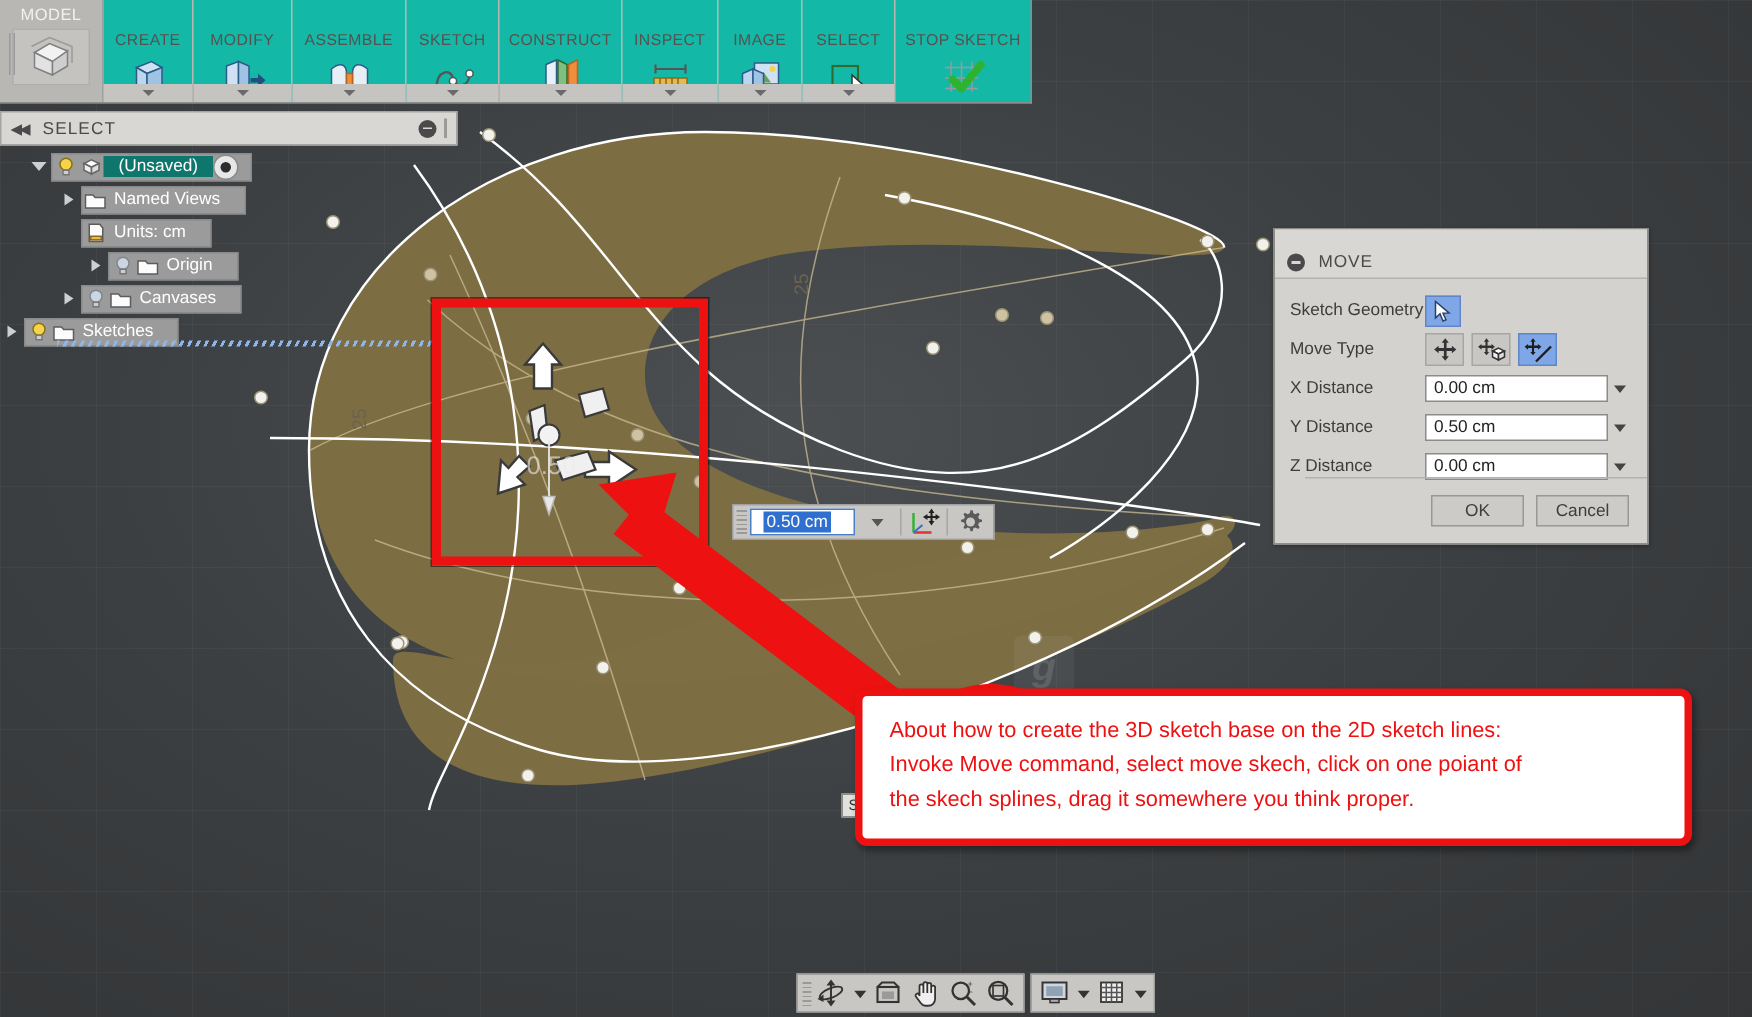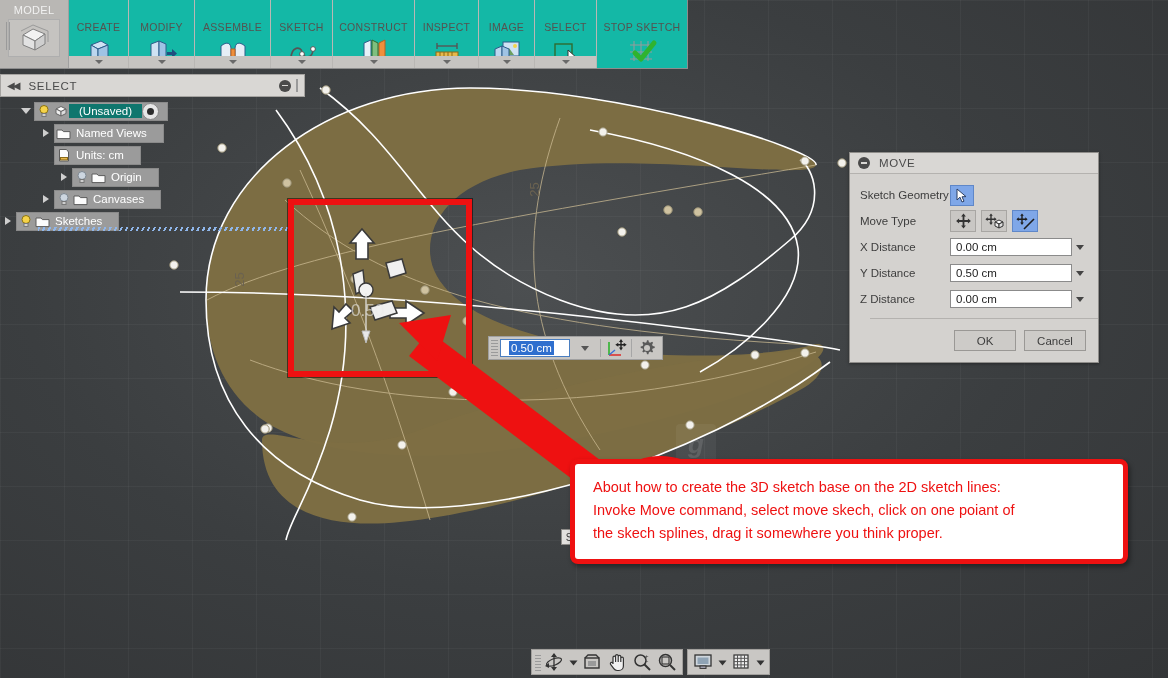--- a/index.html
+++ b/index.html
@@ -105,21 +105,21 @@
   }
 
   
   #move-dialog {
     position:absolute; left:849px; top:152px; width:250px; height:211px;
     background:#d4d2cf; border:1px solid #8f8d8a;
     box-shadow:0 1px 3px rgba(0,0,0,.35);
   }
   #move-dialog .dlg-title {
     height:21px; background:#d9d7d4; border-bottom:1px solid #b4b2af;
-    display:flex; align-items:flex-end; padding:4px 8px; gap:9px;
+    display:flex; align-items:flex-start; padding:16px 8px; gap:9px;
   }
   .dlg-title .t { font-size:11.5px; color:#4a4a4a; letter-spacing:.6px;}
   .dlg-body { padding:8px 10px 0 10px; }
   .row { display:flex; align-items:center; height:26px; }
   .row .rlbl { width:90px; font-size:11.5px; color:#3d3d3d; }
   .selbtn {
     width:24px;height:21px;background:#7fa7e8;border:1px solid #5f87c8;
     display:flex;align-items:center;justify-content:center;
   }
   .mtbtn {

